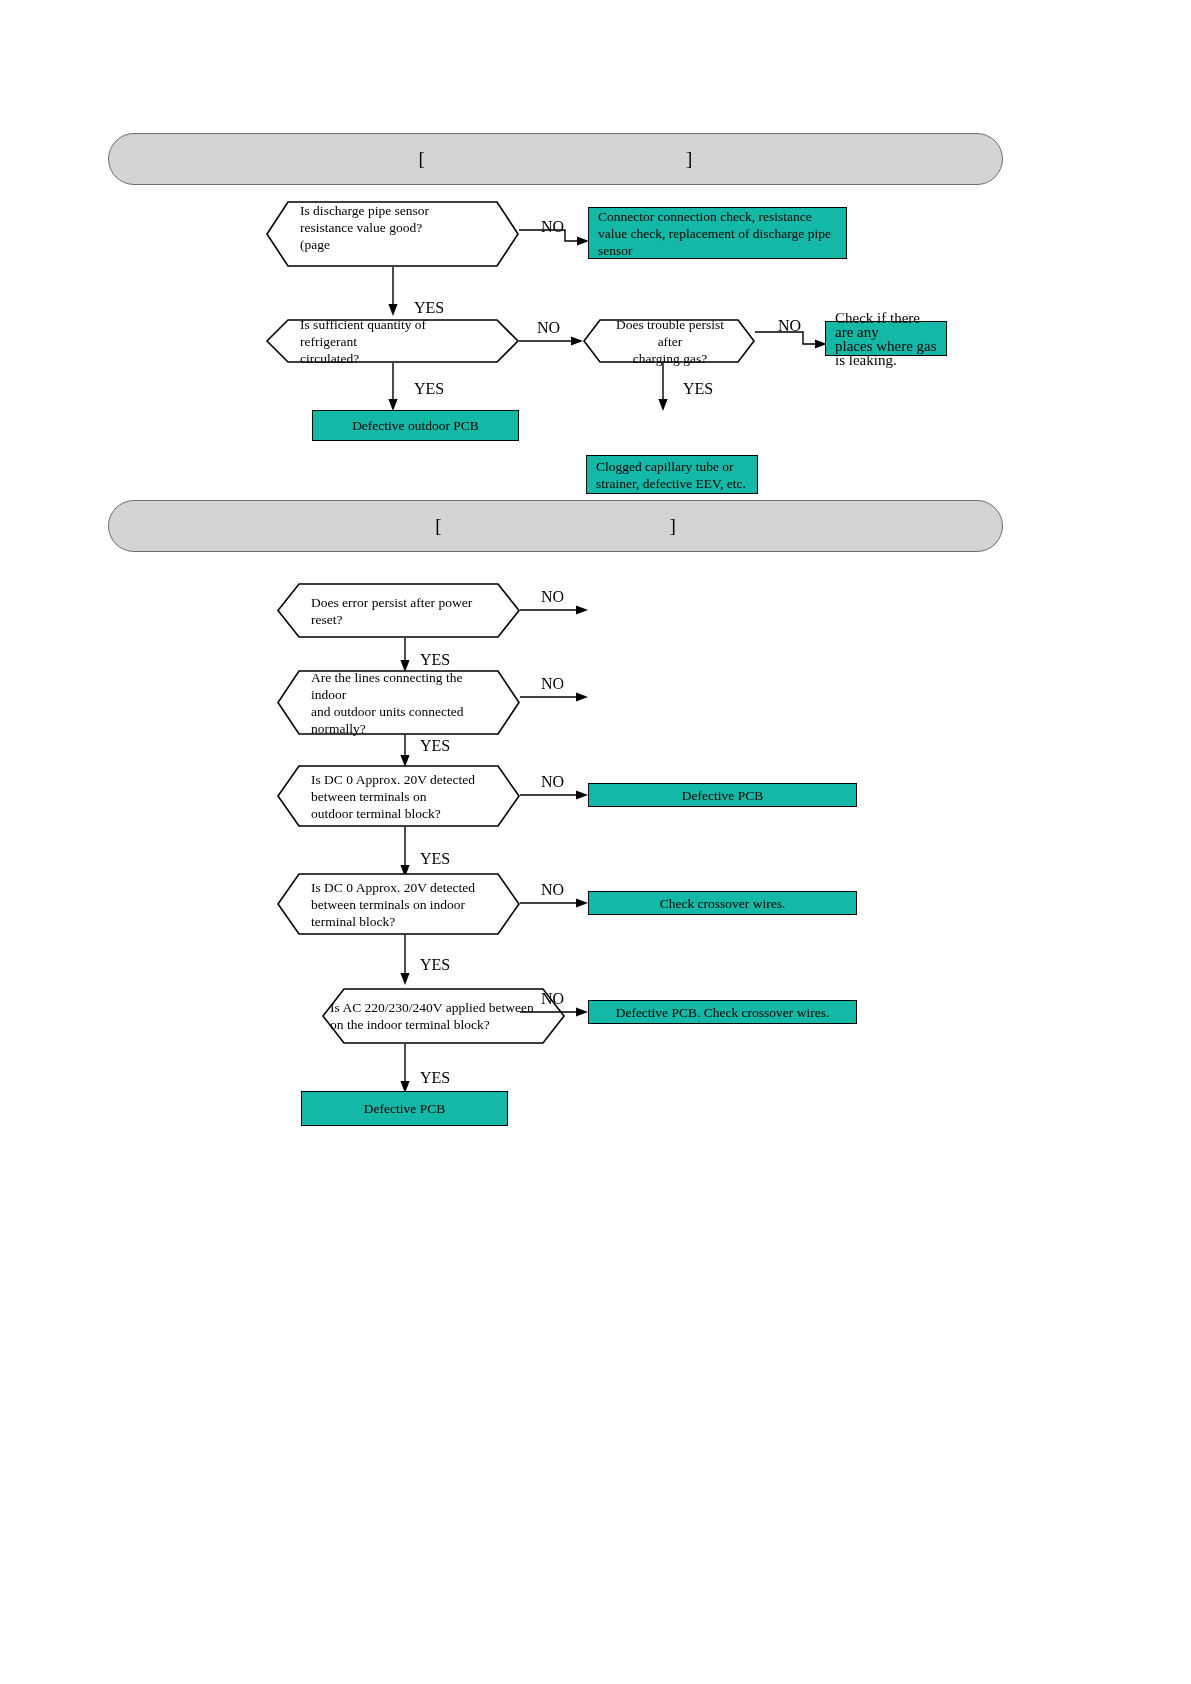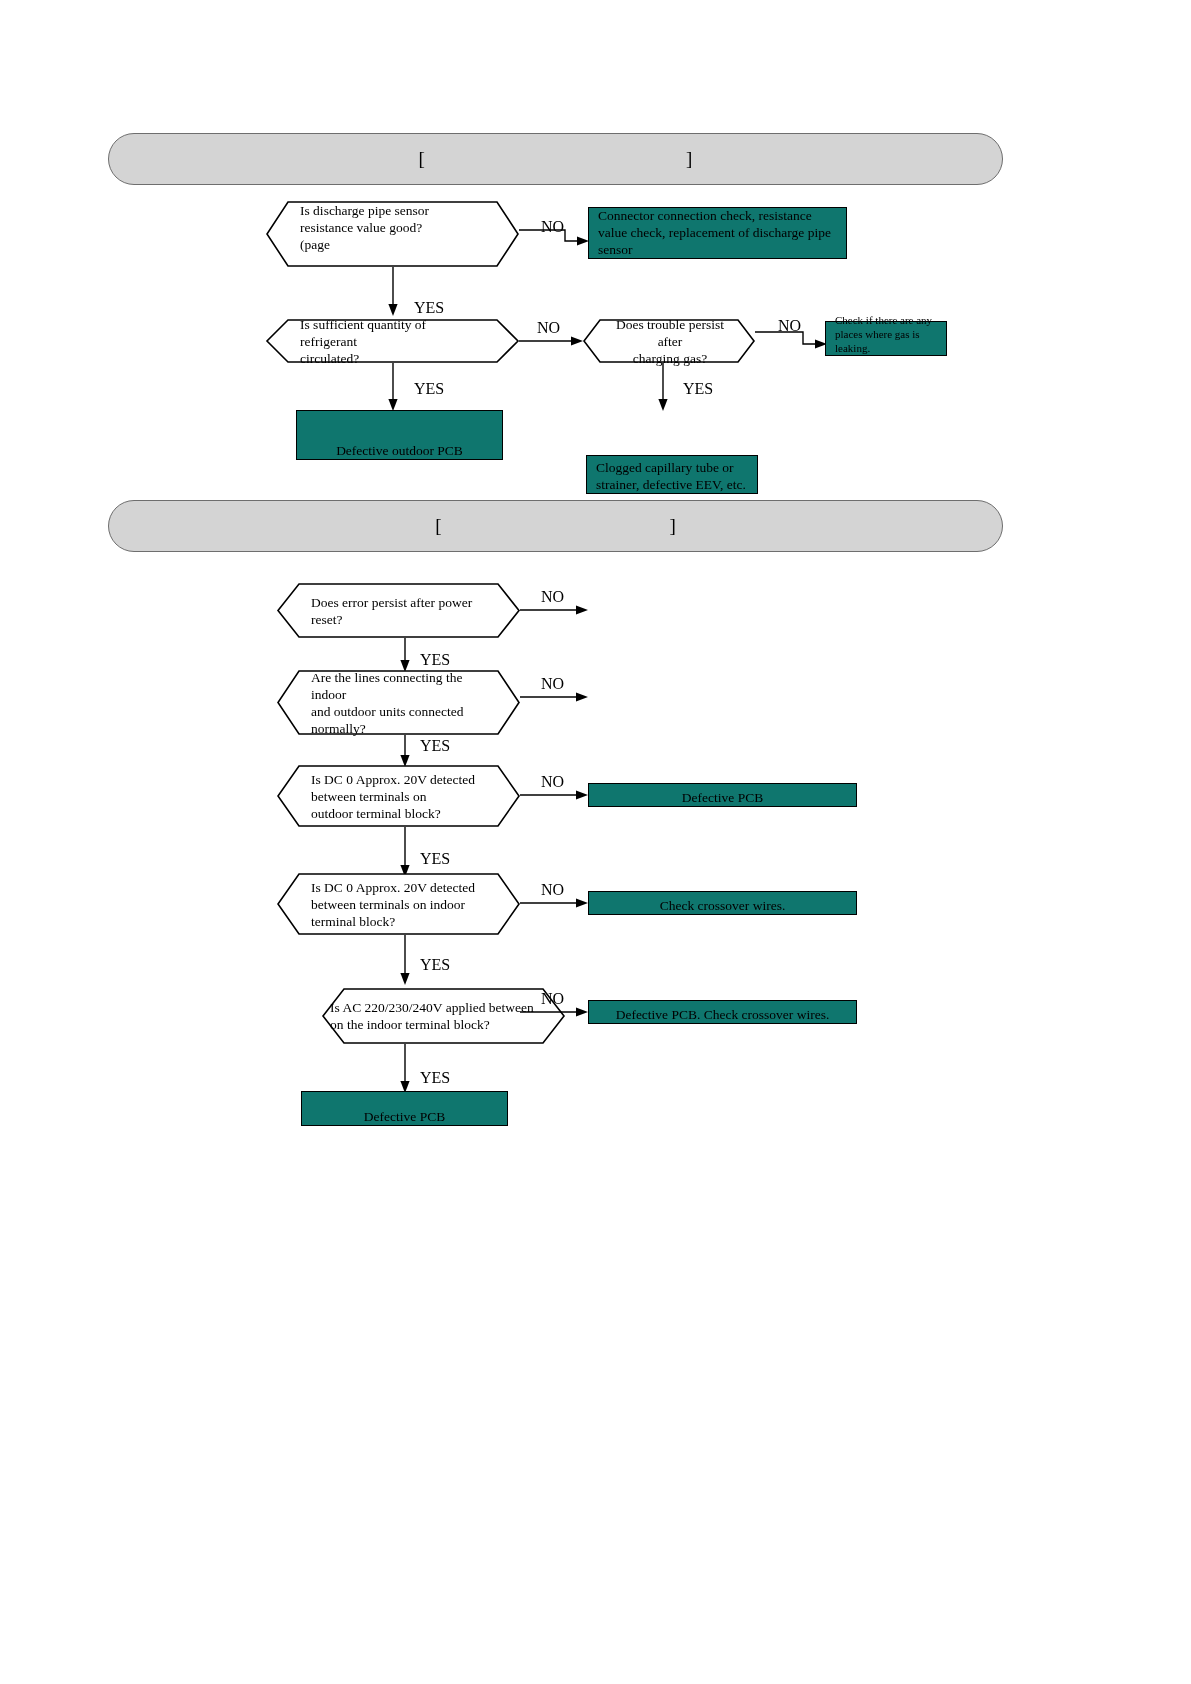--- a/index.html
+++ b/index.html
@@ -31,34 +31,34 @@
     white-space:pre;
     font-family:"Liberation Serif", serif;
   }
 
   
   .node{position:absolute;box-sizing:border-box;}
 
   
   .rect{
     border:1px solid #000;
-    background:#0f766e;
+    background:#14b8a6;
     display:flex;
-    align-items:flex-end;
+    align-items:center;
     font-family:Liberation Serif, serif;
   }
   .rect .txt{
     padding:0 9px;
     font-size:13.5px;
     line-height:17px;
     white-space:pre-line;
     width:100%;
   }
   .rect.center .txt{text-align:center;}
-  .rect.small .txt{font-size:11px;line-height:14px;}
+  .rect.small .txt{font-size:15px;line-height:14px;}
 
   
   .hex{}
   .hex svg{position:absolute;left:0;top:0;overflow:visible;}
   .hex .txt{
     position:absolute;
     left:34px;right:34px;top:50%;
     transform:translateY(-50%);
     font-size:13.5px;
     line-height:17px;
@@ -153,21 +153,21 @@
   </div>
 
   <div class="conn" style="left:386px;top:363px;width:14px;height:48px;">
     <svg width="14" height="48" viewBox="0 0 14 48">
       <path d="M7,0 L7,37" fill="none" stroke="#000" stroke-width="1.4"></path>
       <polygon points="7,48 2.4,36 11.6,36" fill="#000"></polygon>
     </svg>
   </div>
   <div class="lbl" style="left:414px;top:381px;">YES</div>
 
-  <div class="node rect center" style="left:296px;top:410px;width:207px;height:50px;">
+  <div class="node rect center" style="left:312px;top:410px;width:207px;height:31px;">
     <div class="txt">Defective outdoor          PCB</div>
   </div>
 
   <div class="conn" style="left:656px;top:363px;width:14px;height:48px;">
     <svg width="14" height="48" viewBox="0 0 14 48">
       <path d="M7,0 L7,37" fill="none" stroke="#000" stroke-width="1.4"></path>
       <polygon points="7,48 2.4,36 11.6,36" fill="#000"></polygon>
     </svg>
   </div>
   <div class="lbl" style="left:683px;top:381px;">YES</div>

